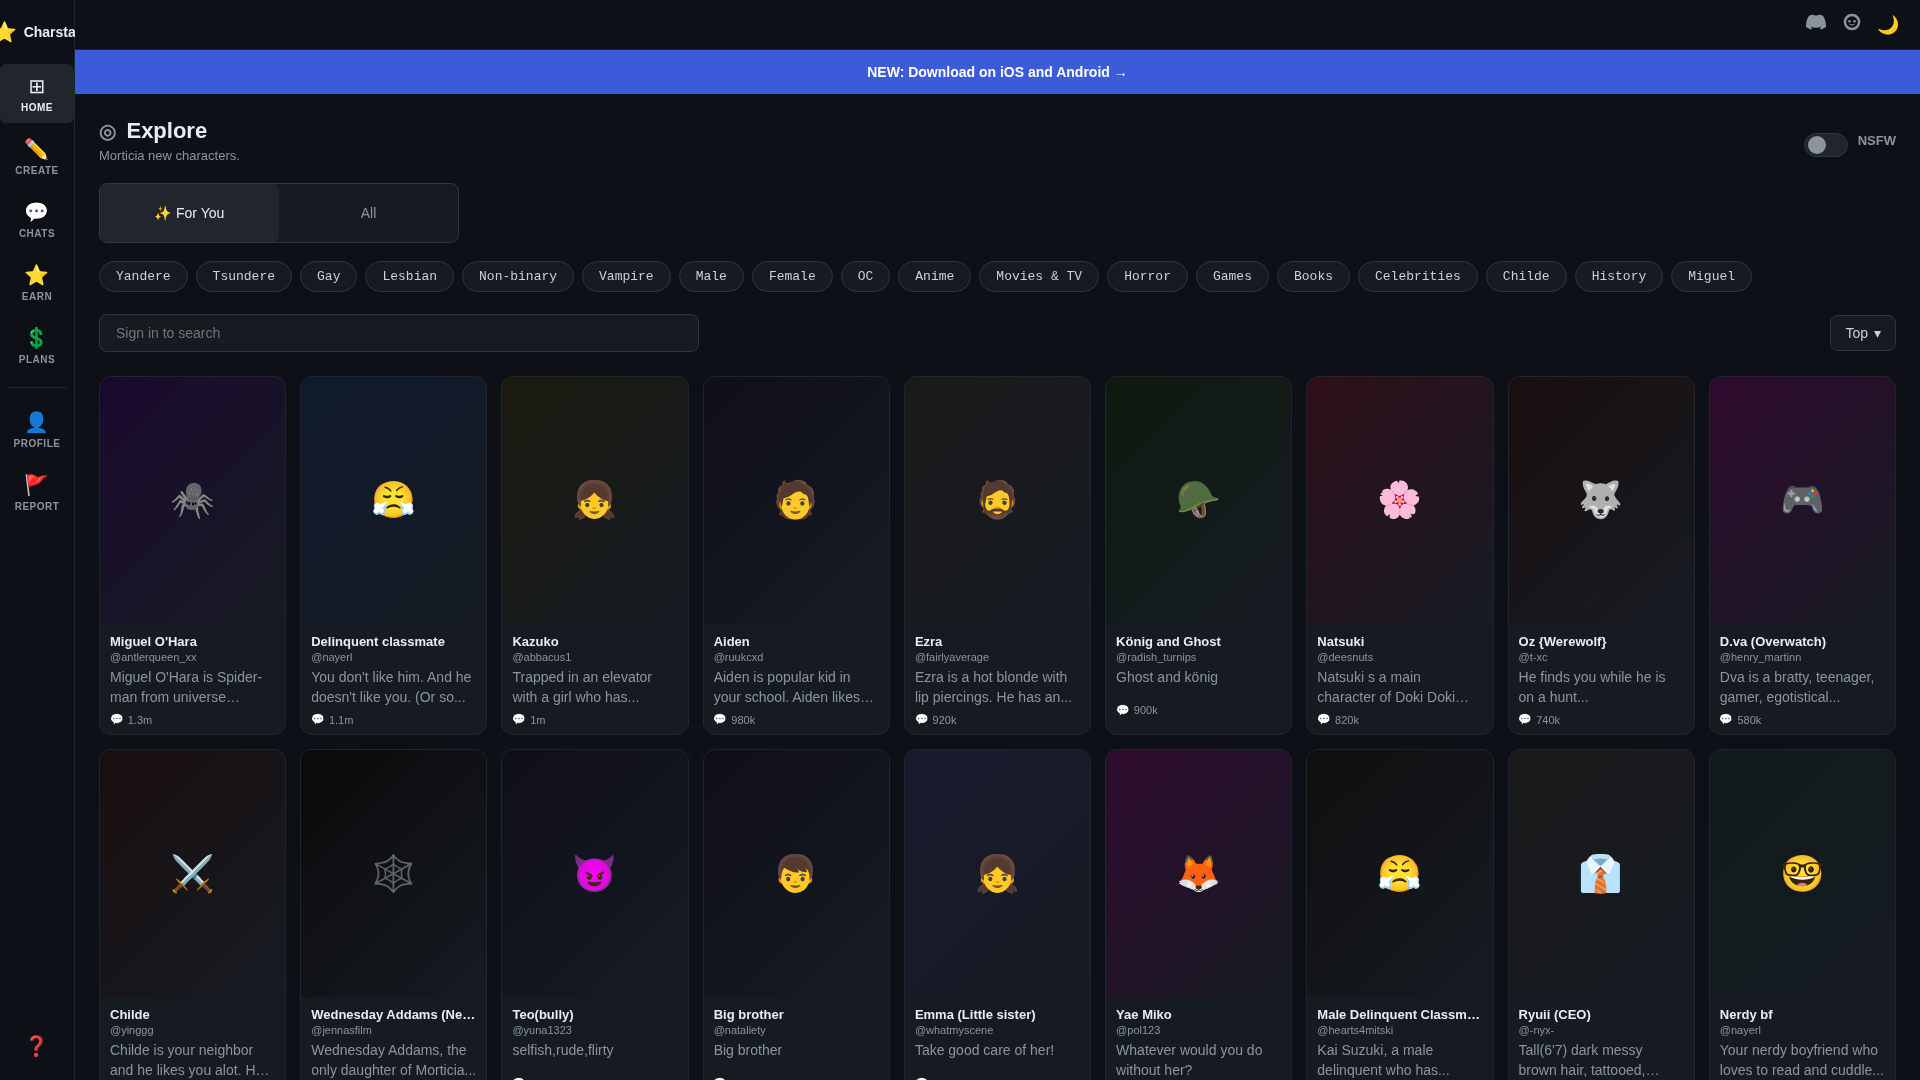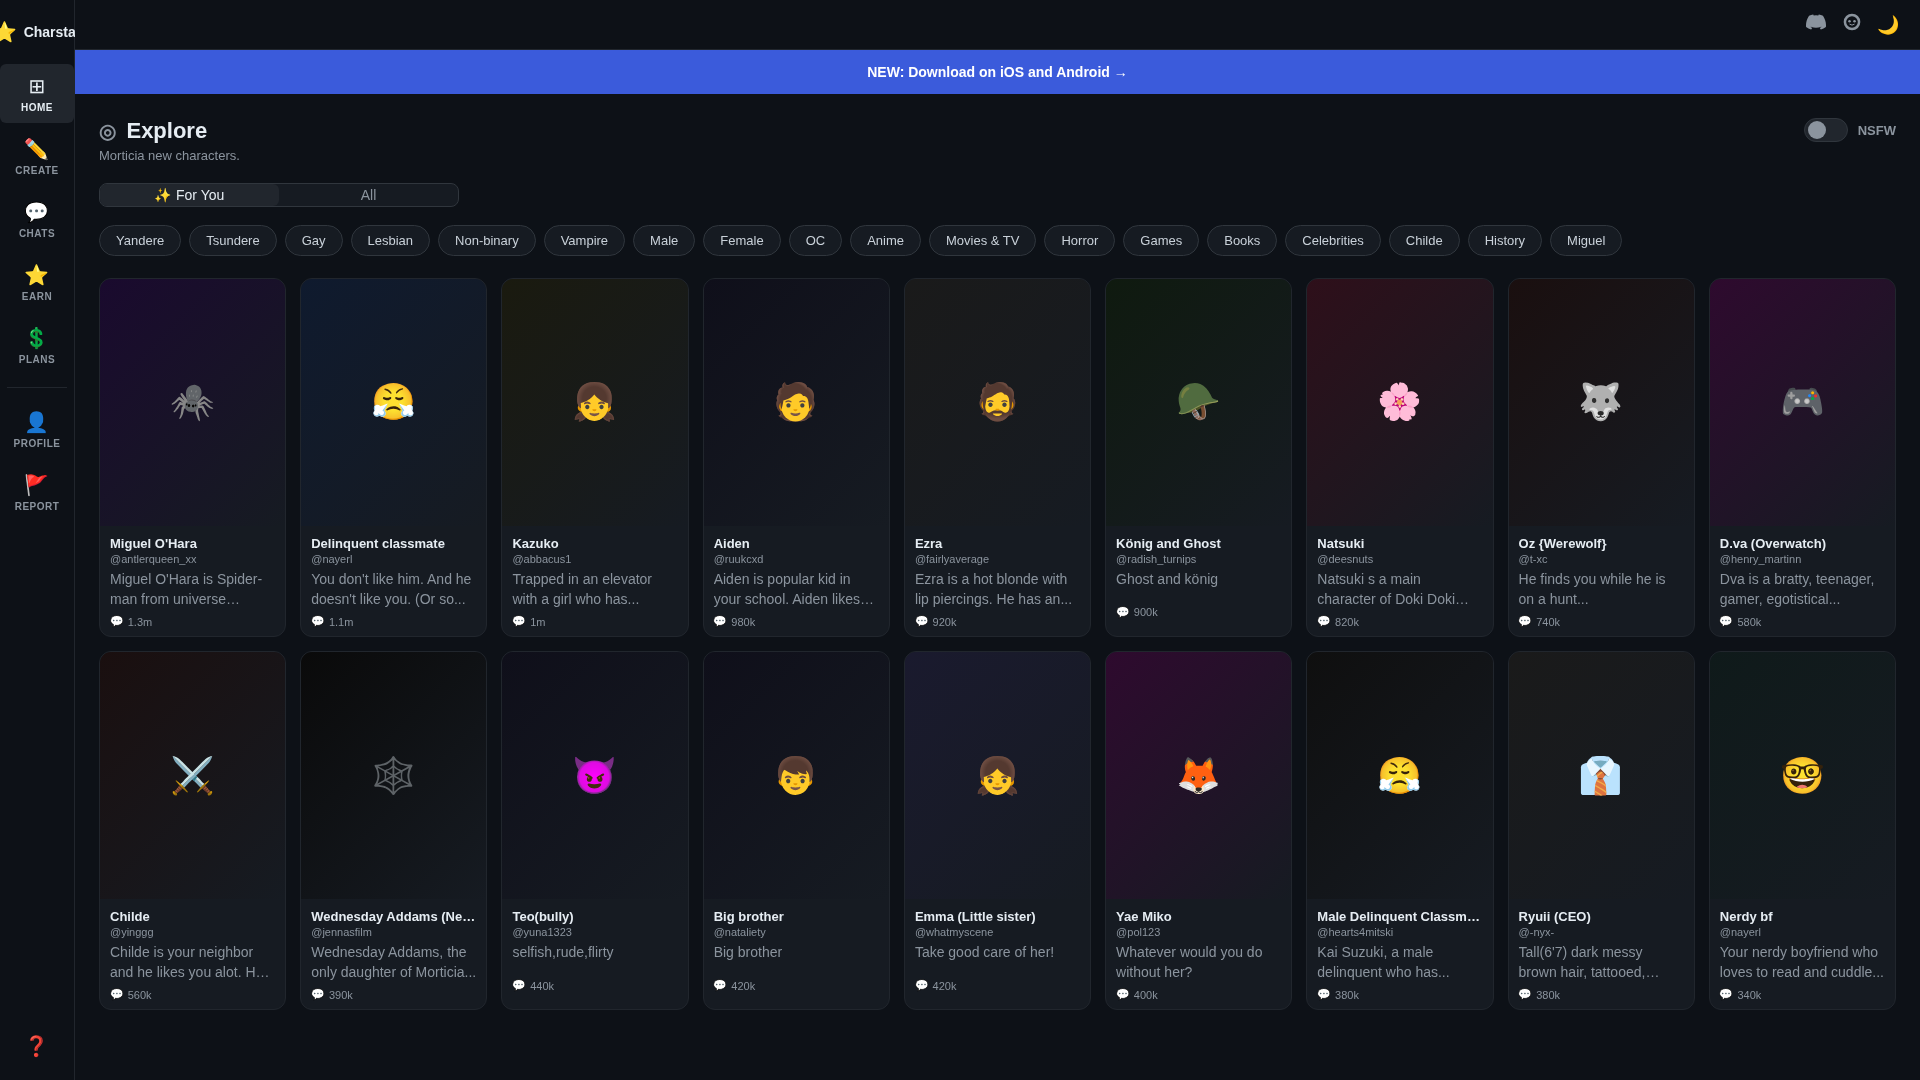--- a/index.html
+++ b/index.html
@@ -118,23 +118,23 @@
       align-items: center;
       gap: 10px;
       font-size: 22px;
       font-weight: 700;
       margin-bottom: 4px;
     }
     .explore-title-icon { font-size: 20px; color: #8b949e; }
     .explore-subtitle { font-size: 13px; color: #8b949e; }
     .nsfw-toggle {
       display: flex;
-      align-items: center;
+      align-items: flex-start;
       gap: 10px;
-      margin-top: 0;
+      margin-top: 15px;
     }
     .toggle-track {
       width: 44px;
       height: 24px;
       background: #21262d;
       border-radius: 12px;
       position: relative;
       cursor: pointer;
       border: 1px solid #30363d;
     }
@@ -156,21 +156,21 @@
       gap: 0;
       margin-bottom: 18px;
       width: 360px;
       background: #161b22;
       border-radius: 8px;
       overflow: hidden;
       border: 1px solid #30363d;
     }
     .filter-tab {
       flex: 1;
-      padding: 3px 16px;
+      padding: 21px 16px;
       text-align: center;
       font-size: 14px;
       font-weight: 500;
       cursor: pointer;
       color: #8b949e;
       background: transparent;
       border: none;
       transition: all 0.15s;
     }
     .filter-tab.active {
@@ -195,20 +195,21 @@
       border-radius: 20px;
       border: 1px solid #30363d;
       background: #161b22;
       color: #c9d1d9;
       font-size: 13px;
       font-weight: 500;
       cursor: pointer;
       white-space: nowrap;
       flex-shrink: 0;
       transition: all 0.15s;
+      font-family: Liberation Mono, monospace;
     }
 
     
     .search-row {
       display: flex;
       align-items: center;
       justify-content: space-between;
       margin-bottom: 24px;
       gap: 12px;
     }
@@ -412,20 +413,29 @@
         <div class="chip">Movies &amp; TV</div>
         <div class="chip">Horror</div>
         <div class="chip">Games</div>
         <div class="chip">Books</div>
         <div class="chip">Celebrities</div>
         <div class="chip">Childe</div>
         <div class="chip">History</div>
         <div class="chip">Miguel</div>
       </div>
 
+    <div class="search-row">
+      <div class="search-input-wrap">
+        <input class="search-input" type="text" placeholder="Sign in to search" style="">
+      </div>
+      <div class="sort-dropdown">
+        <span>Top</span>
+        <span>▾</span>
+      </div>
+    </div>
 
     <div class="cards-grid" id="row1-grid">
         <div class="card">
       <div class="card-img-placeholder" style="background: linear-gradient(135deg, #1a0a2e 0%, #161b22 100%);">
         <span style="font-size:36px;">🕷️</span>
       </div>
       <div class="card-body">
         <div class="card-name">Miguel O'Hara</div>
         <div class="card-handle">@antlerqueen_xx</div>
         <div class="card-desc">Miguel O'Hara is Spider-man from universe 2099,...</div>

